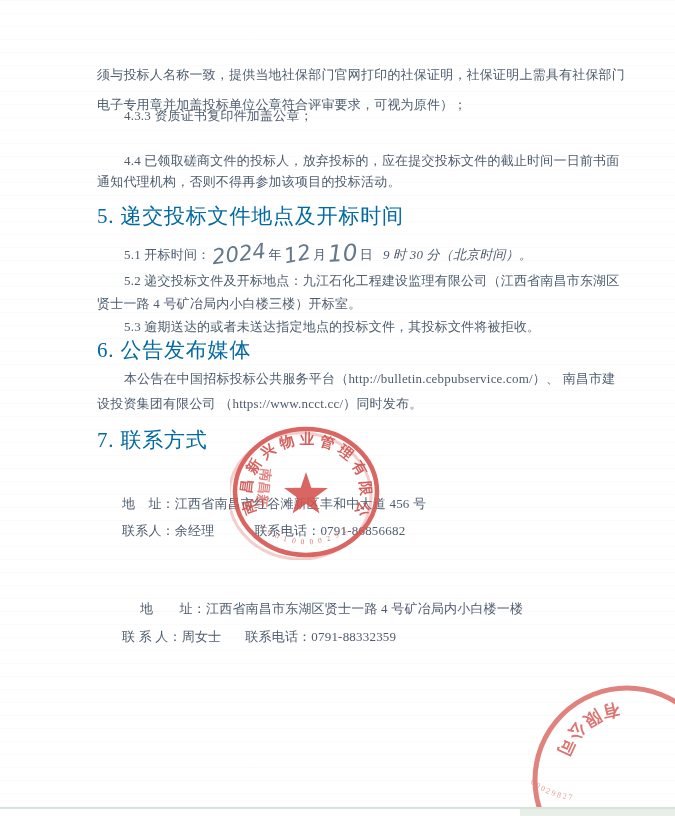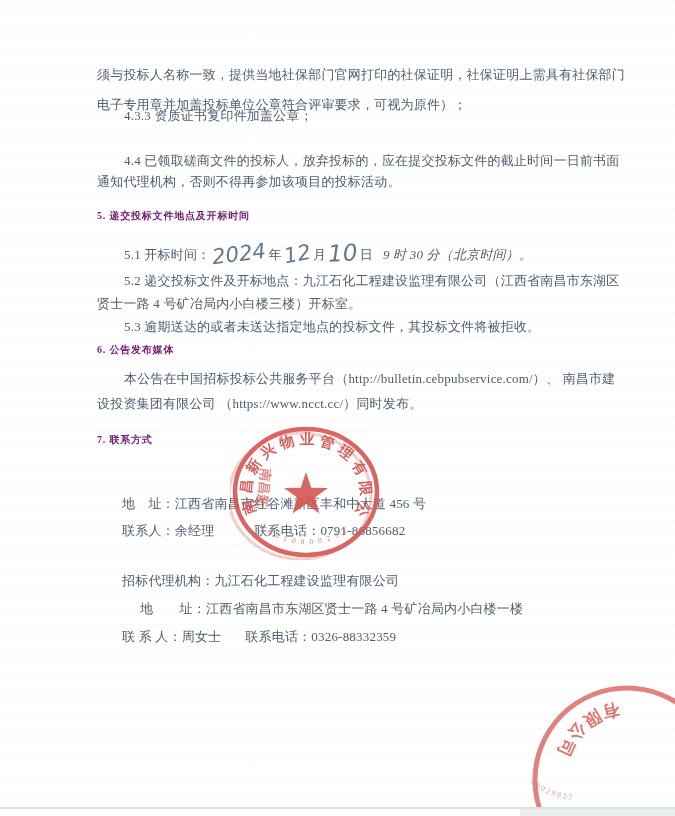--- a/index.html
+++ b/index.html
@@ -12,21 +12,21 @@
     content:'';position:absolute;inset:0;pointer-events:none;
     background:repeating-linear-gradient(180deg,
       rgba(186,204,196,0.08) 0px, rgba(186,204,196,0.08) 1px,
       transparent 1px, transparent 13px);
   }
   .ln{
     position:absolute;font-size:13px;color:#4d5c6e;
     letter-spacing:0.2px;white-space:nowrap;line-height:18px;
   }
   .hd{
-    position:absolute;font-size:10px;font-weight:bold;color:#701a75;
+    position:absolute;font-size:21px;font-weight:normal;color:#0369a1;
     letter-spacing:0.8px;white-space:nowrap;line-height:20px;
   }
   .hw{
     font-family:"DejaVu Sans",sans-serif;font-style:italic;
     font-size:21px;color:#64788c;display:inline-block;line-height:1;
     transform:rotate(-7deg);position:relative;top:2px;margin:0 2px;
   }
   .hw.day{font-size:23px;transform:rotate(-3deg);}
   .gap6{margin-left:10px;font-style:italic;}
   .stamp{position:absolute;pointer-events:none;}
@@ -67,28 +67,25 @@
 
   <div class="hd" style="top:430px;left:97px">7. 联系方式</div>
 
   <div class="ln" style="top:495px;left:122px">
     <span>地　址：</span><span style="">江西省南昌市红谷滩新区丰和中大道 456 号</span>
   </div>
   <div class="ln" style="top:522px;left:122px">
     <span>联系人：</span><span>余经理</span><span style="margin-left:40px">联系电话：</span><span>0791-86856682</span>
   </div>
 
-  <div class="ln" style="top:572px;left:122px">
-    <span>招标代理机构：</span><span>九江石化工程建设监理有限公司</span>
-  </div>
   <div class="ln" style="top:600px;left:140px">
     <span>地　　址：</span><span>江西省南昌市东湖区贤士一路 4 号矿冶局内小白楼一楼</span>
   </div>
   <div class="ln" style="top:628px;left:122px">
-    <span>联 系 人：</span><span>周女士</span><span style="margin-left:24px">联系电话：</span><span>0326-88332359</span>
+    <span>联 系 人：</span><span>周女士</span><span style="margin-left:24px">联系电话：</span><span>0791-88332359</span>
   </div>
 
   <div class="stamp" style="left:230px;top:424px;width:152px;height:136px">
     <svg width="152" height="136" viewBox="0 0 152 136">
       <g opacity="0.88">
         <ellipse cx="76" cy="68" rx="71" ry="63" fill="none" stroke="#d4524d" stroke-width="4.5"></ellipse>
         <ellipse cx="70" cy="72" rx="71" ry="63" fill="none" stroke="#d4524d" stroke-width="3" opacity="0.32"></ellipse>
         <path id="mainArc" d="M 26.2 88.3 A 55 48 0 1 1 125.8 88.3" fill="none"></path>
         <text font-size="14.5" font-weight="bold" fill="#cf4b47">
           <textPath href="#mainArc" textLength="225" lengthAdjust="spacing">南昌新兴物业管理有限公司</textPath>

